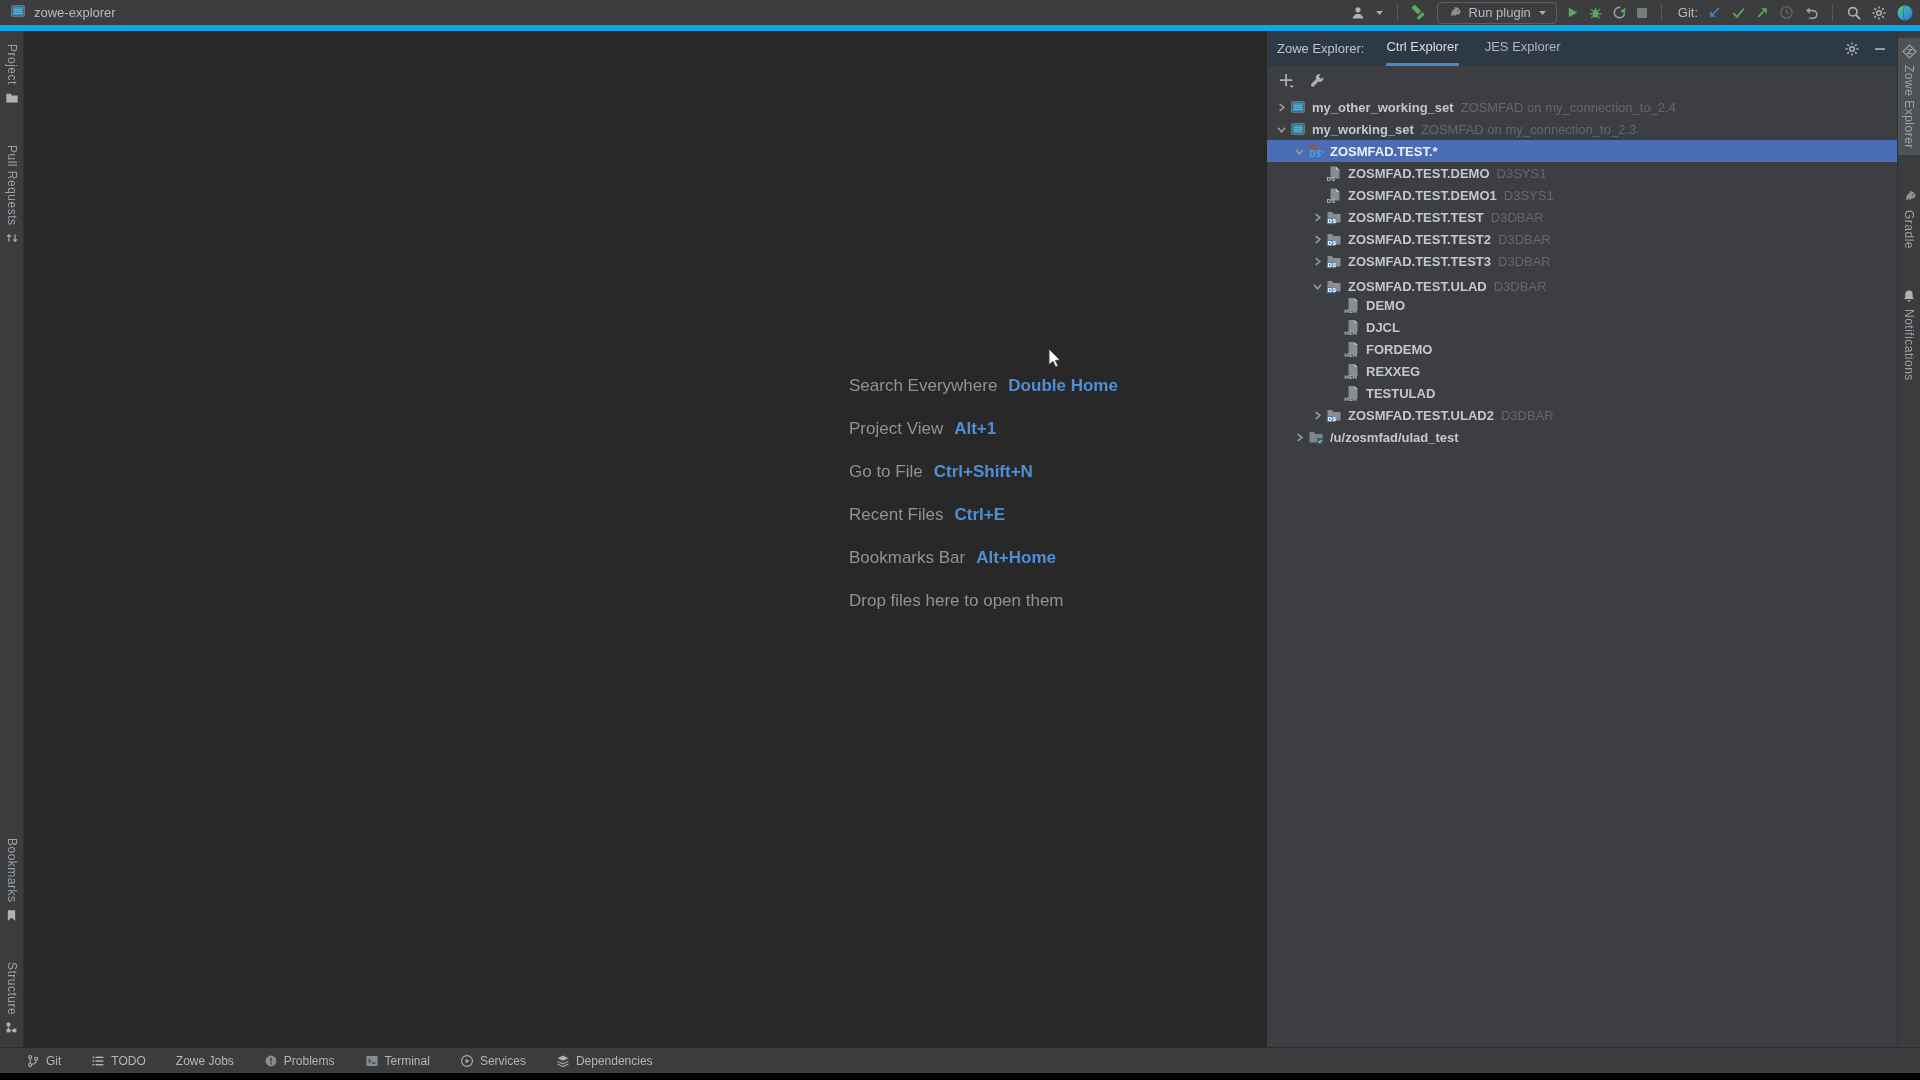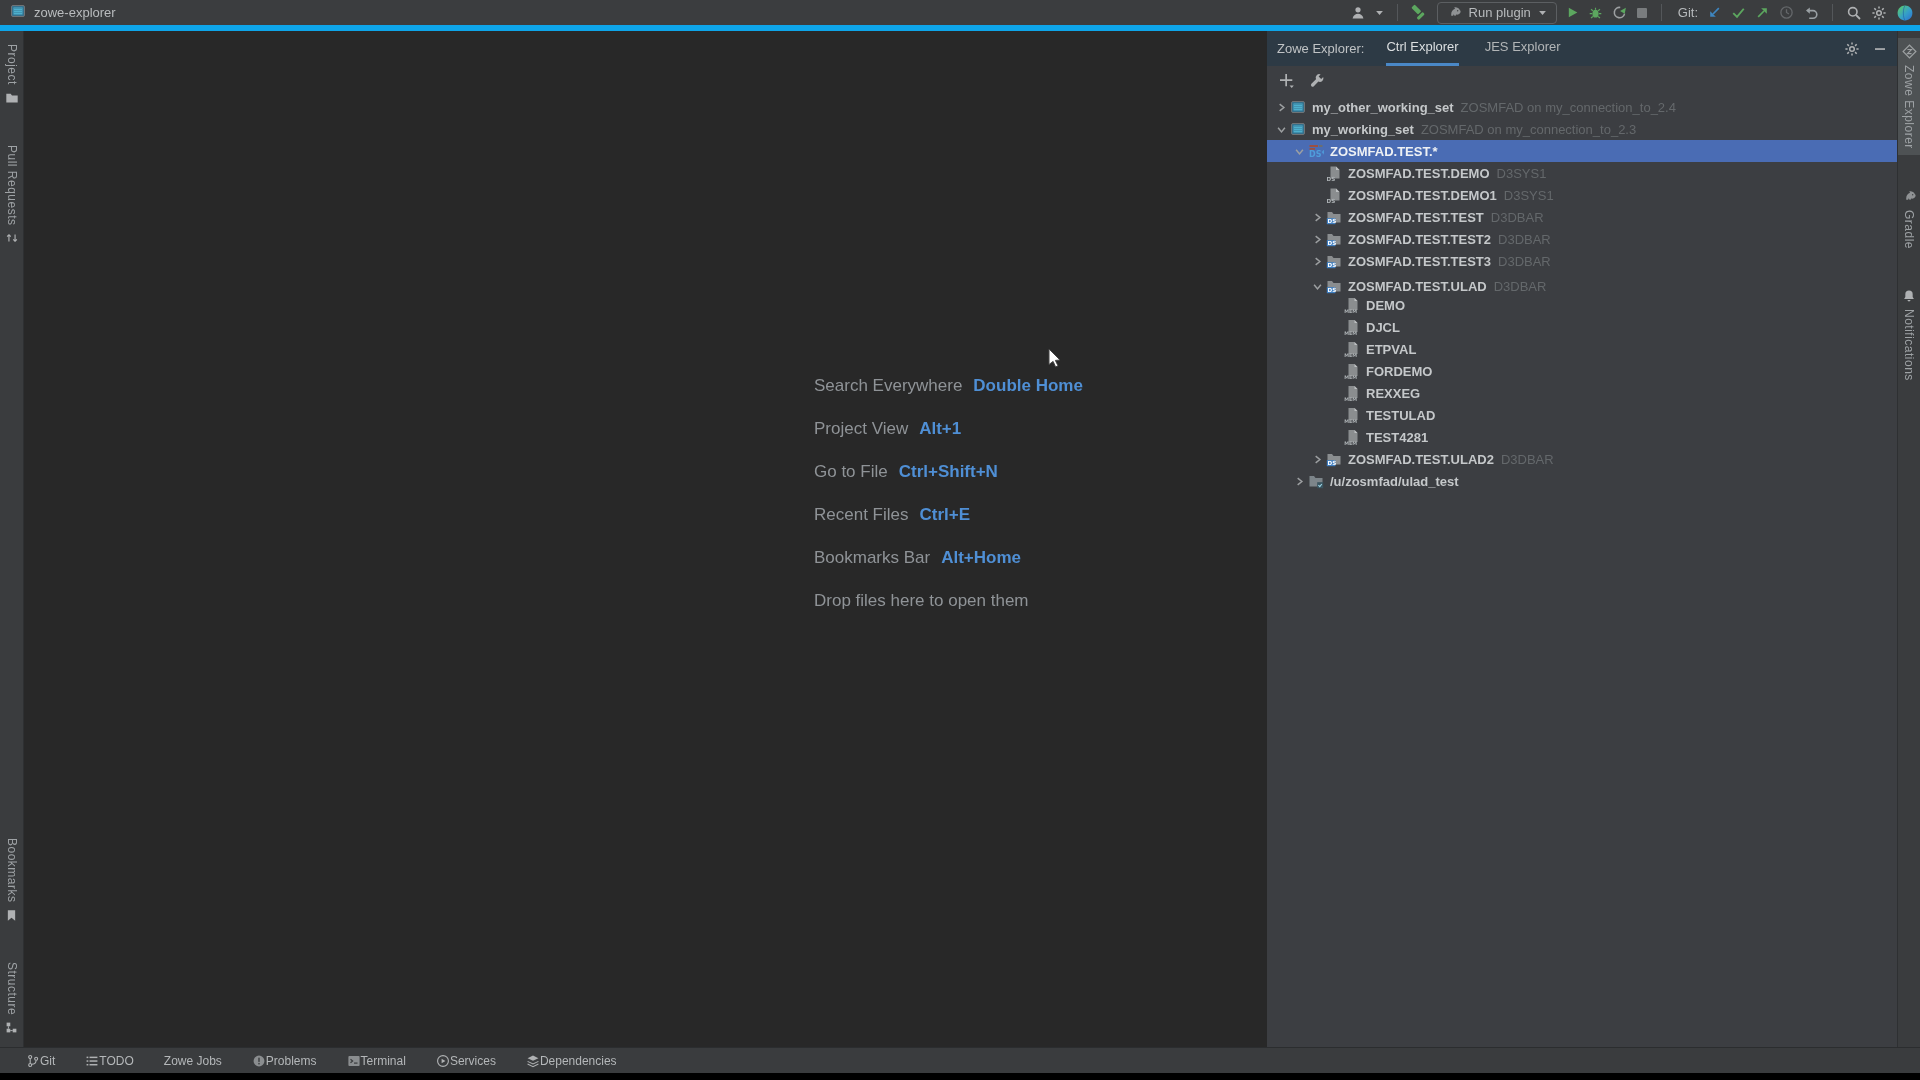--- a/index.html
+++ b/index.html
@@ -26,21 +26,21 @@
             justify-content:space-between; padding:7px 0; }
   .stripe.left  { width:24px; border-right:1px solid #2e3032; }
   .stripe.right { width:23px; border-left:1px solid #2e3032; }
   .stripe-group { display:flex; flex-direction:column; align-items:center; gap:28px; width:100%; }
   .stripe-item { display:flex; flex-direction:column; align-items:center; gap:6px;
                  color:#9ea2a5; font-size:12px; width:100%; padding:6px 0; }
   .stripe-item.active { background:#4e5254; }
   .v-label { writing-mode:vertical-rl; letter-spacing:0.5px; }
 
   .editor { flex:1; position:relative; background:var(--editor-bg,#282828); }
-  .shortcuts { position:absolute; left:790px; top:333px; font-size:17px; }
+  .shortcuts { position:absolute; left:825px; top:333px; font-size:17px; }
   .sc-row { height:43px; display:flex; align-items:center; gap:11px; white-space:nowrap; }
   .sc-label { color:#8f9397; }
   .sc-keys  { color:var(--key-blue,#4f8fd5); font-weight:700; }
 
   
   .panel { width:630px; background:var(--panel-bg,#3c3e42); display:flex; flex-direction:column; }
   .panel-header { height:35px; background:var(--header-bg,#2d3a45); display:flex; align-items:stretch;
                   padding:0 10px; flex:none; }
   .panel-title { line-height:35px; color:#c0c3c5; font-size:13px; margin-right:22px; }
   .tabs { display:flex; gap:26px; }
@@ -53,21 +53,21 @@
   .tree-row .chev { width:17px; height:16px; display:inline-flex; align-items:center; justify-content:center; flex:none; }
   .tree-row .ticon { width:16px; height:16px; margin-right:6px; display:inline-flex; flex:none; }
   .tree-row .name { color:#c5c8ca; font-weight:700; }
   .tree-row .tag  { color:#64686b; margin-left:7px; font-weight:400; }
   .tree-row.selected { background:var(--selection,#4a6cb4); }
   .tree-row.selected .name { color:#eef1f4; }
 
   
   .statusbar { height:26px; background:#3a3c3e; border-top:1px solid #2b2d2f; display:flex;
                align-items:center; gap:30px; padding-left:26px; font-size:12px; color:#b4b7b9; }
-  .sb-item { display:flex; align-items:center; }
+  .sb-item { display:flex; align-items:center; gap:6px; }
   .bottom-black { height:7px; background:#000; }
 
   .cursor { position:absolute; left:1048px; top:348px; z-index:50; pointer-events:none; }
 </style>
 </head>
 <body>
 
 <div class="app">
 
   <div class="titlebar">
@@ -472,65 +472,43 @@
           </div>
           <div class="tree-row" style="padding-left: 60px;">
             <span class="chev icon"></span>
             <span class="ticon icon">
               <svg width="16" height="16" viewBox="0 0 16 16">
                 <path d="M4.5 1h6l3 3v9h-9z" fill="#8a8d8f"></path>
                 <path d="M10.5 1l3 3h-3z" fill="#bcbfc1"></path>
                 <text x="0.3" y="15.7" font-size="4.8" font-weight="bold" fill="#aeb3b6" font-family="DejaVu Sans, sans-serif">MEM</text>
               </svg>
             </span>
-            <span class="name">ETPVAL</span>
+            <span class="name">FORDEMO</span>
           </div>
           <div class="tree-row" style="padding-left: 60px;">
             <span class="chev icon"></span>
             <span class="ticon icon">
               <svg width="16" height="16" viewBox="0 0 16 16">
                 <path d="M4.5 1h6l3 3v9h-9z" fill="#8a8d8f"></path>
                 <path d="M10.5 1l3 3h-3z" fill="#bcbfc1"></path>
                 <text x="0.3" y="15.7" font-size="4.8" font-weight="bold" fill="#aeb3b6" font-family="DejaVu Sans, sans-serif">MEM</text>
               </svg>
             </span>
-            <span class="name">FORDEMO</span>
+            <span class="name">REXXEG</span>
           </div>
           <div class="tree-row" style="padding-left: 60px;">
             <span class="chev icon"></span>
             <span class="ticon icon">
               <svg width="16" height="16" viewBox="0 0 16 16">
                 <path d="M4.5 1h6l3 3v9h-9z" fill="#8a8d8f"></path>
                 <path d="M10.5 1l3 3h-3z" fill="#bcbfc1"></path>
                 <text x="0.3" y="15.7" font-size="4.8" font-weight="bold" fill="#aeb3b6" font-family="DejaVu Sans, sans-serif">MEM</text>
               </svg>
             </span>
-            <span class="name">REXXEG</span>
-          </div>
-          <div class="tree-row" style="padding-left: 60px;">
-            <span class="chev icon"></span>
-            <span class="ticon icon">
-              <svg width="16" height="16" viewBox="0 0 16 16">
-                <path d="M4.5 1h6l3 3v9h-9z" fill="#8a8d8f"></path>
-                <path d="M10.5 1l3 3h-3z" fill="#bcbfc1"></path>
-                <text x="0.3" y="15.7" font-size="4.8" font-weight="bold" fill="#aeb3b6" font-family="DejaVu Sans, sans-serif">MEM</text>
-              </svg>
-            </span>
             <span class="name">TESTULAD</span>
-          </div>
-          <div class="tree-row" style="padding-left: 60px;">
-            <span class="chev icon"></span>
-            <span class="ticon icon">
-              <svg width="16" height="16" viewBox="0 0 16 16">
-                <path d="M4.5 1h6l3 3v9h-9z" fill="#8a8d8f"></path>
-                <path d="M10.5 1l3 3h-3z" fill="#bcbfc1"></path>
-                <text x="0.3" y="15.7" font-size="4.8" font-weight="bold" fill="#aeb3b6" font-family="DejaVu Sans, sans-serif">MEM</text>
-              </svg>
-            </span>
-            <span class="name">TEST4281</span>
           </div>
           <div class="tree-row" style="padding-left: 42px;">
             <span class="chev icon">
               <svg width="11" height="11" viewBox="0 0 12 12">
                 <path d="M4 2.3L8.6 6 4 9.7" stroke="#9da0a2" stroke-width="1.6" fill="none"></path>
               </svg>
             </span>
             <span class="ticon icon">
               <svg width="16" height="16" viewBox="0 0 16 16">
                 <path d="M1.5 3h4.5L7.5 5h7v8.5H1.5z" fill="#8a8d8f"></path>

